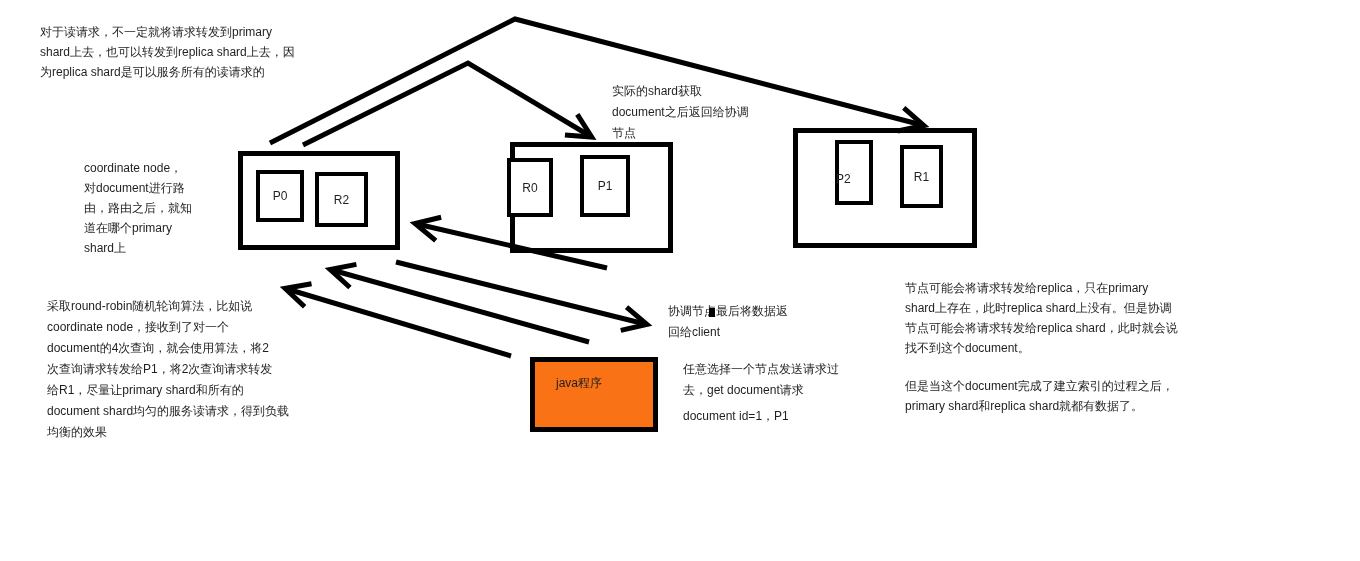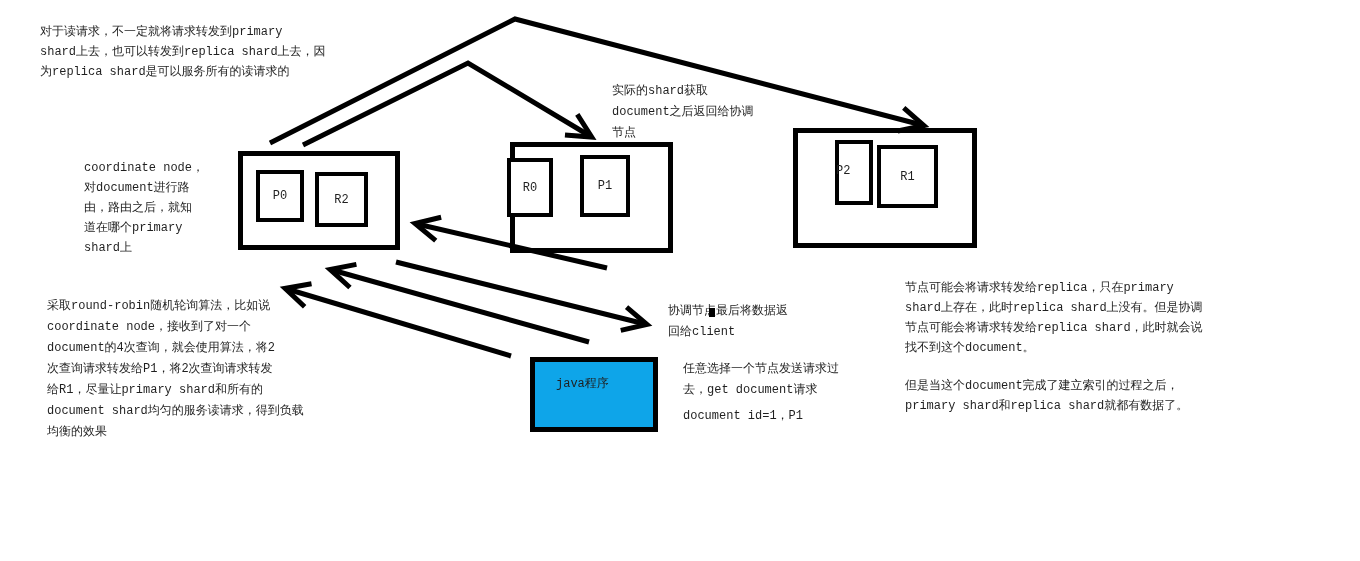--- a/index.html
+++ b/index.html
@@ -1,29 +1,29 @@
 <!DOCTYPE html>
 <html><head>
 <meta charset="utf-8">
 <style>
   html,body{margin:0;padding:0;background:#ffffff;}
   #canvas{
     position:relative;width:1360px;height:561px;background:#ffffff;overflow:hidden;
-    font-family:Liberation Mono, monospace;color:#1f1f1f;
+    font-family:Liberation Sans, sans-serif;color:#1f1f1f;
   }
   .note{position:absolute;font-size:12px;line-height:20px;white-space:nowrap;}
   .lh21 .ln{line-height:21px;}
   .ln{white-space:nowrap;}
   .box{position:absolute;box-sizing:border-box;border:5px solid #000;background:#fff;}
   .shard{position:absolute;box-sizing:border-box;border:4px solid #000;background:#fff;
          display:flex;align-items:center;justify-content:center;font-size:12px;color:#1f1f1f;}
   .shard.label-left{justify-content:flex-start;}
   .shard.label-left span{margin-left:-3px;}
-  .shard.label-high{align-items:flex-start;padding-top:20px;}
-  .javabox{position:absolute;box-sizing:border-box;border:5px solid #000;background:#0ea5e9;}
+  .shard.label-high{align-items:center;padding-top:12px;}
+  .javabox{position:absolute;box-sizing:border-box;border:5px solid #000;background:#f97316;}
   .javabox .jlabel{position:absolute;left:21px;top:13px;font-size:12px;color:#1f1f1f;white-space:nowrap;}
   .ink-layer{position:absolute;left:0;top:0;pointer-events:none;}
   .stroke{fill:none;stroke:#000;stroke-width:5;stroke-linecap:butt;stroke-linejoin:miter;}
   .ink-dot{position:absolute;left:709px;top:308px;width:6px;height:9px;background:#000;}
 </style>
 </head>
 <body>
 
 <div id="canvas">
 
@@ -96,21 +96,21 @@
     <span>R0</span>
   </div>
   <div class="shard" style="left:580px;top:155px;width:50px;height:62px">
     <span>P1</span>
   </div>
 
   <div class="box" style="left:793px;top:128px;width:184px;height:120px"></div>
   <div class="shard label-left label-high" style="left:835px;top:140px;width:38px;height:65px">
     <span>P2</span>
   </div>
-  <div class="shard" style="left:877px;top:145px;width:61px;height:63px">
+  <div class="shard" style="left:900px;top:145px;width:43px;height:63px">
     <span>R1</span>
   </div>
 
   <div class="javabox" style="left:530px;top:357px;width:128px;height:75px">
     <span class="jlabel">java程序</span>
   </div>
 
   <div class="ink-dot"></div>
 
   <svg class="ink-layer" width="1360" height="561" viewBox="0 0 1360 561">

